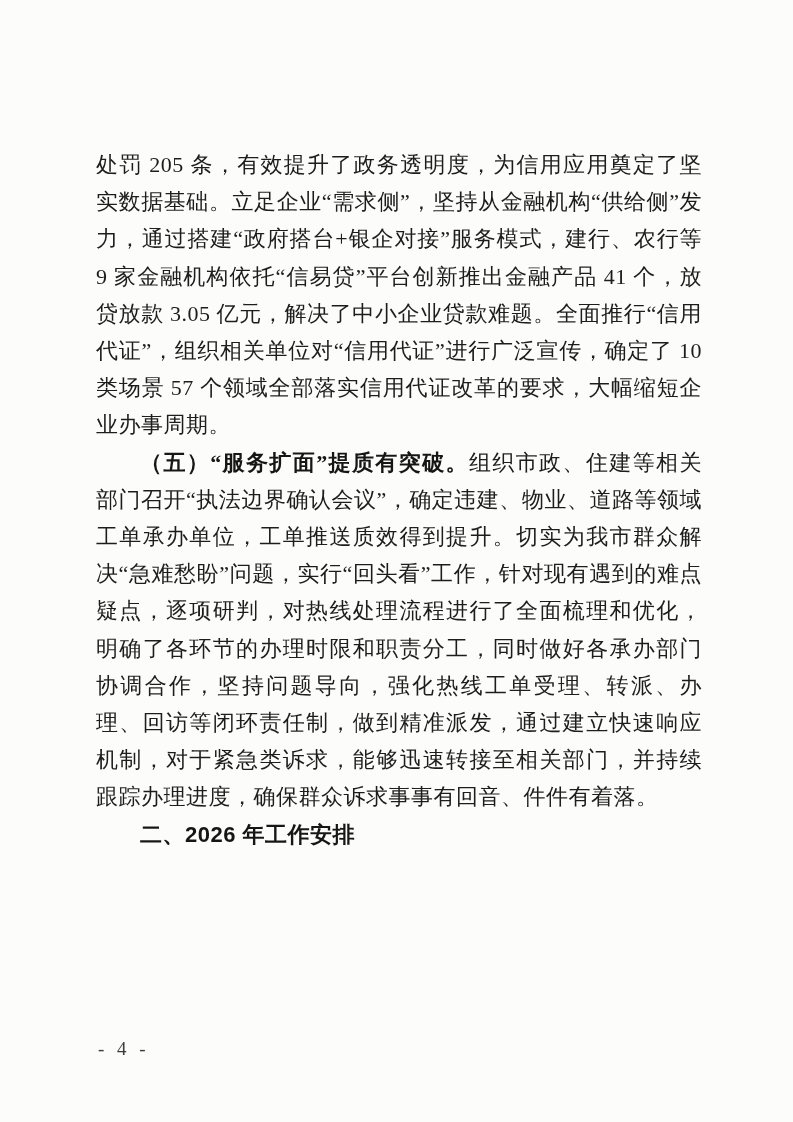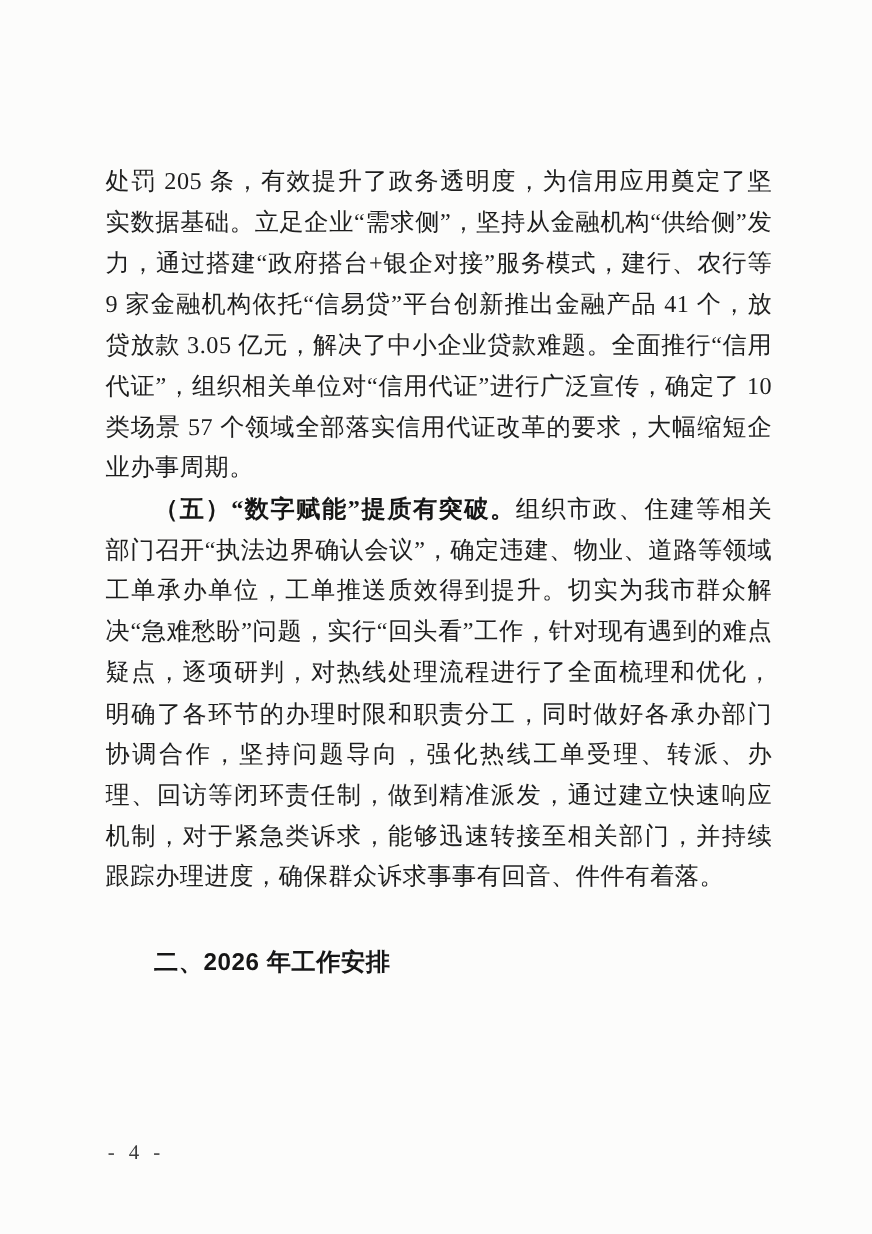--- a/index.html
+++ b/index.html
@@ -32,21 +32,20 @@
     padding: 0;
     text-indent: 2em;
   }
   p.no-indent {
     text-indent: 0;
   }
   p.heading {
     font-family: "Liberation Sans", "DejaVu Sans", sans-serif;
     font-weight: bold;
     color: #161616;
-    margin-top: 40px;
   }
   .para b {
     font-weight: bold;
     color: #161616;
   }
   .page-number {
     position: absolute;
     left: 98px;
     top: 1038px;
     font-size: 19px;
@@ -54,17 +53,17 @@
     letter-spacing: 4px;
     font-family: "Liberation Serif", serif;
   }
 </style>
 </head>
 <body>
 
 <div class="page">
   <div class="content" id="content">
       <p class="para no-indent">处罚 205 条，有效提升了政务透明度，为信用应用奠定了坚实数据基础。立足企业“需求侧”，坚持从金融机构“供给侧”发力，通过搭建“政府搭台+银企对接”服务模式，建行、农行等 9 家金融机构依托“信易贷”平台创新推出金融产品 41 个，放贷放款 3.05 亿元，解决了中小企业贷款难题。全面推行“信用代证”，组织相关单位对“信用代证”进行广泛宣传，确定了 10 类场景 57 个领域全部落实信用代证改革的要求，大幅缩短企业办事周期。</p>
-      <p class="para"><b>（五）“数字赋能”提质有突破。</b>组织市政、住建等相关部门召开“执法边界确认会议”，确定违建、物业、道路等领域工单承办单位，工单推送质效得到提升。切实为我市群众解决“急难愁盼”问题，实行“回头看”工作，针对现有遇到的难点疑点，逐项研判，对热线处理流程进行了全面梳理和优化，明确了各环节的办理时限和职责分工，同时做好各承办部门协调合作，坚持问题导向，强化热线工单受理、转派、办理、回访等闭环责任制，做到精准派发，通过建立快速响应机制，对于紧急类诉求，能够迅速转接至相关部门，并持续跟踪办理进度，确保群众诉求事事有回音、件件有着落。</p>
+      <p class="para"><b>（五）“服务扩面”提质有突破。</b>组织市政、住建等相关部门召开“执法边界确认会议”，确定违建、物业、道路等领域工单承办单位，工单推送质效得到提升。切实为我市群众解决“急难愁盼”问题，实行“回头看”工作，针对现有遇到的难点疑点，逐项研判，对热线处理流程进行了全面梳理和优化，明确了各环节的办理时限和职责分工，同时做好各承办部门协调合作，坚持问题导向，强化热线工单受理、转派、办理、回访等闭环责任制，做到精准派发，通过建立快速响应机制，对于紧急类诉求，能够迅速转接至相关部门，并持续跟踪办理进度，确保群众诉求事事有回音、件件有着落。</p>
       <p class="para heading">二、2026 年工作安排</p>
     </div>
   <div class="page-number">- 4 -</div>
 </div>
 
 </body></html>

